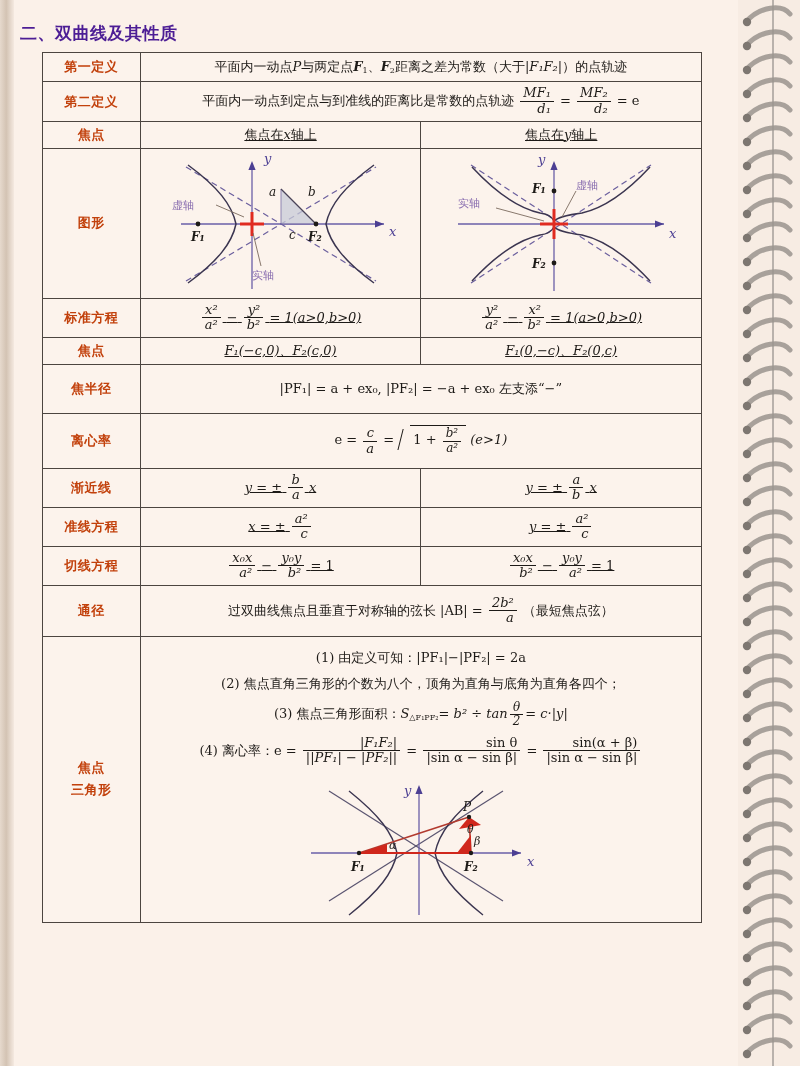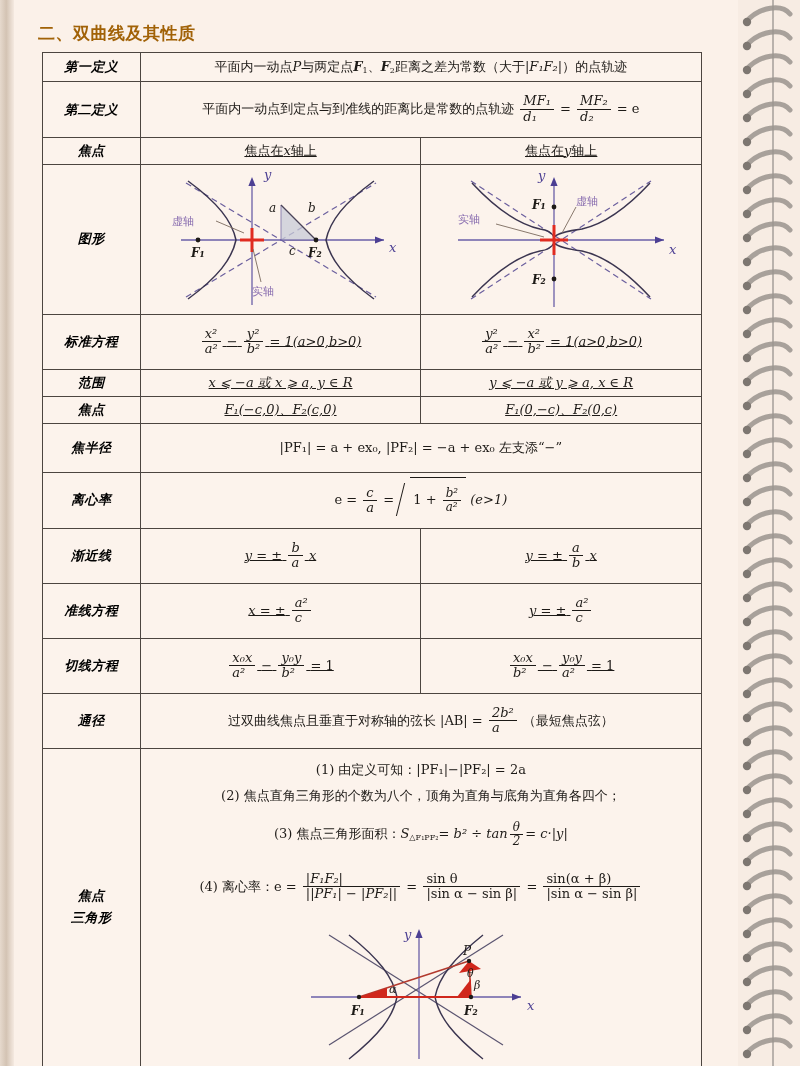--- a/index.html
+++ b/index.html
@@ -26,53 +26,52 @@
     position:absolute;right:0;top:0;width:62px;height:1066px;
     background:linear-gradient(to right,#f3e7dd 0%,# efe3d8 30%,#f7efe8 100%);
   }
   .binding .rod{
     position:absolute;left:34px;top:0;width:2px;height:1066px;
     background:#b9b2ac;
   }
   .coil{position:absolute;left:0;top:0;width:62px;height:1066px;}
   
   .heading{
-    position:absolute;left:38px;top:22px;
+    position:absolute;left:20px;top:22px;
     font-family:"DejaVu Sans","Liberation Sans",sans-serif;
-    font-weight:bold;font-size:17px;letter-spacing:.5px;color:#a16207;
+    font-weight:bold;font-size:17px;letter-spacing:.5px;color:#4c1d95;
   }
   
   table.main{
     position:absolute;left:42px;top:52px;
     width:660px;
     border-collapse:collapse;
     background:#fcf3ec;
   }
   table.main td{
     border:1px solid #4c4540;
     padding:4px 6px;
     text-align:center;
     vertical-align:middle;
     font-size:13px;
   }
   td.lbl{
     width:108px;
     font-family:"DejaVu Sans","Liberation Sans",sans-serif;
     font-weight:bold;font-size:13px;
-    color:#000000;
+    color:#c2410c;
     letter-spacing:.5px;
-    font-style:italic;
   }
   td.half{width:276px;text-decoration:underline;}
   td.full{}
   .m{font-family:"DejaVu Serif","Liberation Serif",serif;font-style:italic;}
   .bi{font-weight:bold;font-style:italic;}
   sub{font-size:.62em;vertical-align:-.25em;font-style:normal;}
   
-  .frac{display:inline-block;vertical-align:middle;text-align:left;line-height:1.12;margin:8px 2px;}
+  .frac{display:inline-block;vertical-align:middle;text-align:right;line-height:1.12;margin:0 2px;}
   .frac > .n{display:block;border-bottom:1px solid #1d1a17;padding:0 3px;}
   .frac > .d{display:block;padding:0 3px;}
   .frac.sm{font-size:.92em;}
   
   .rad{display:inline-block;position:relative;padding-left:11px;margin-left:1px;}
   .rad:before{
     content:"";position:absolute;left:1px;top:14%;width:6px;height:72%;
     border-left:1.2px solid #1d1a17;transform:skewX(-14deg);
   }
   .rad > .body{display:inline-block;border-top:1.1px solid #1d1a17;padding:1px 3px 0 3px;}
@@ -338,25 +337,20 @@
       </span>
       <span>−</span>
       <span class="frac m">
         <span class="n">x²</span>
         <span class="d">b²</span>
       </span>
       <span class="m">= 1(a&gt;0,b&gt;0)</span>
     </td>
   </tr>
 
-  <tr>
-    <td class="lbl">范围</td>
-    <td class="half m">x ⩽ −a 或 x ⩾ a, y ∈ R</td>
-    <td class="half m">y ⩽ −a 或 y ⩾ a, x ∈ R</td>
-  </tr>
 
 
 
   <tr>
     <td class="lbl">焦点</td>
     <td class="half m">F₁(−c,0)、F₂(c,0)</td>
     <td class="half m">F₁(0,−c)、F₂(0,c)</td>
   </tr>
 
   <tr>

